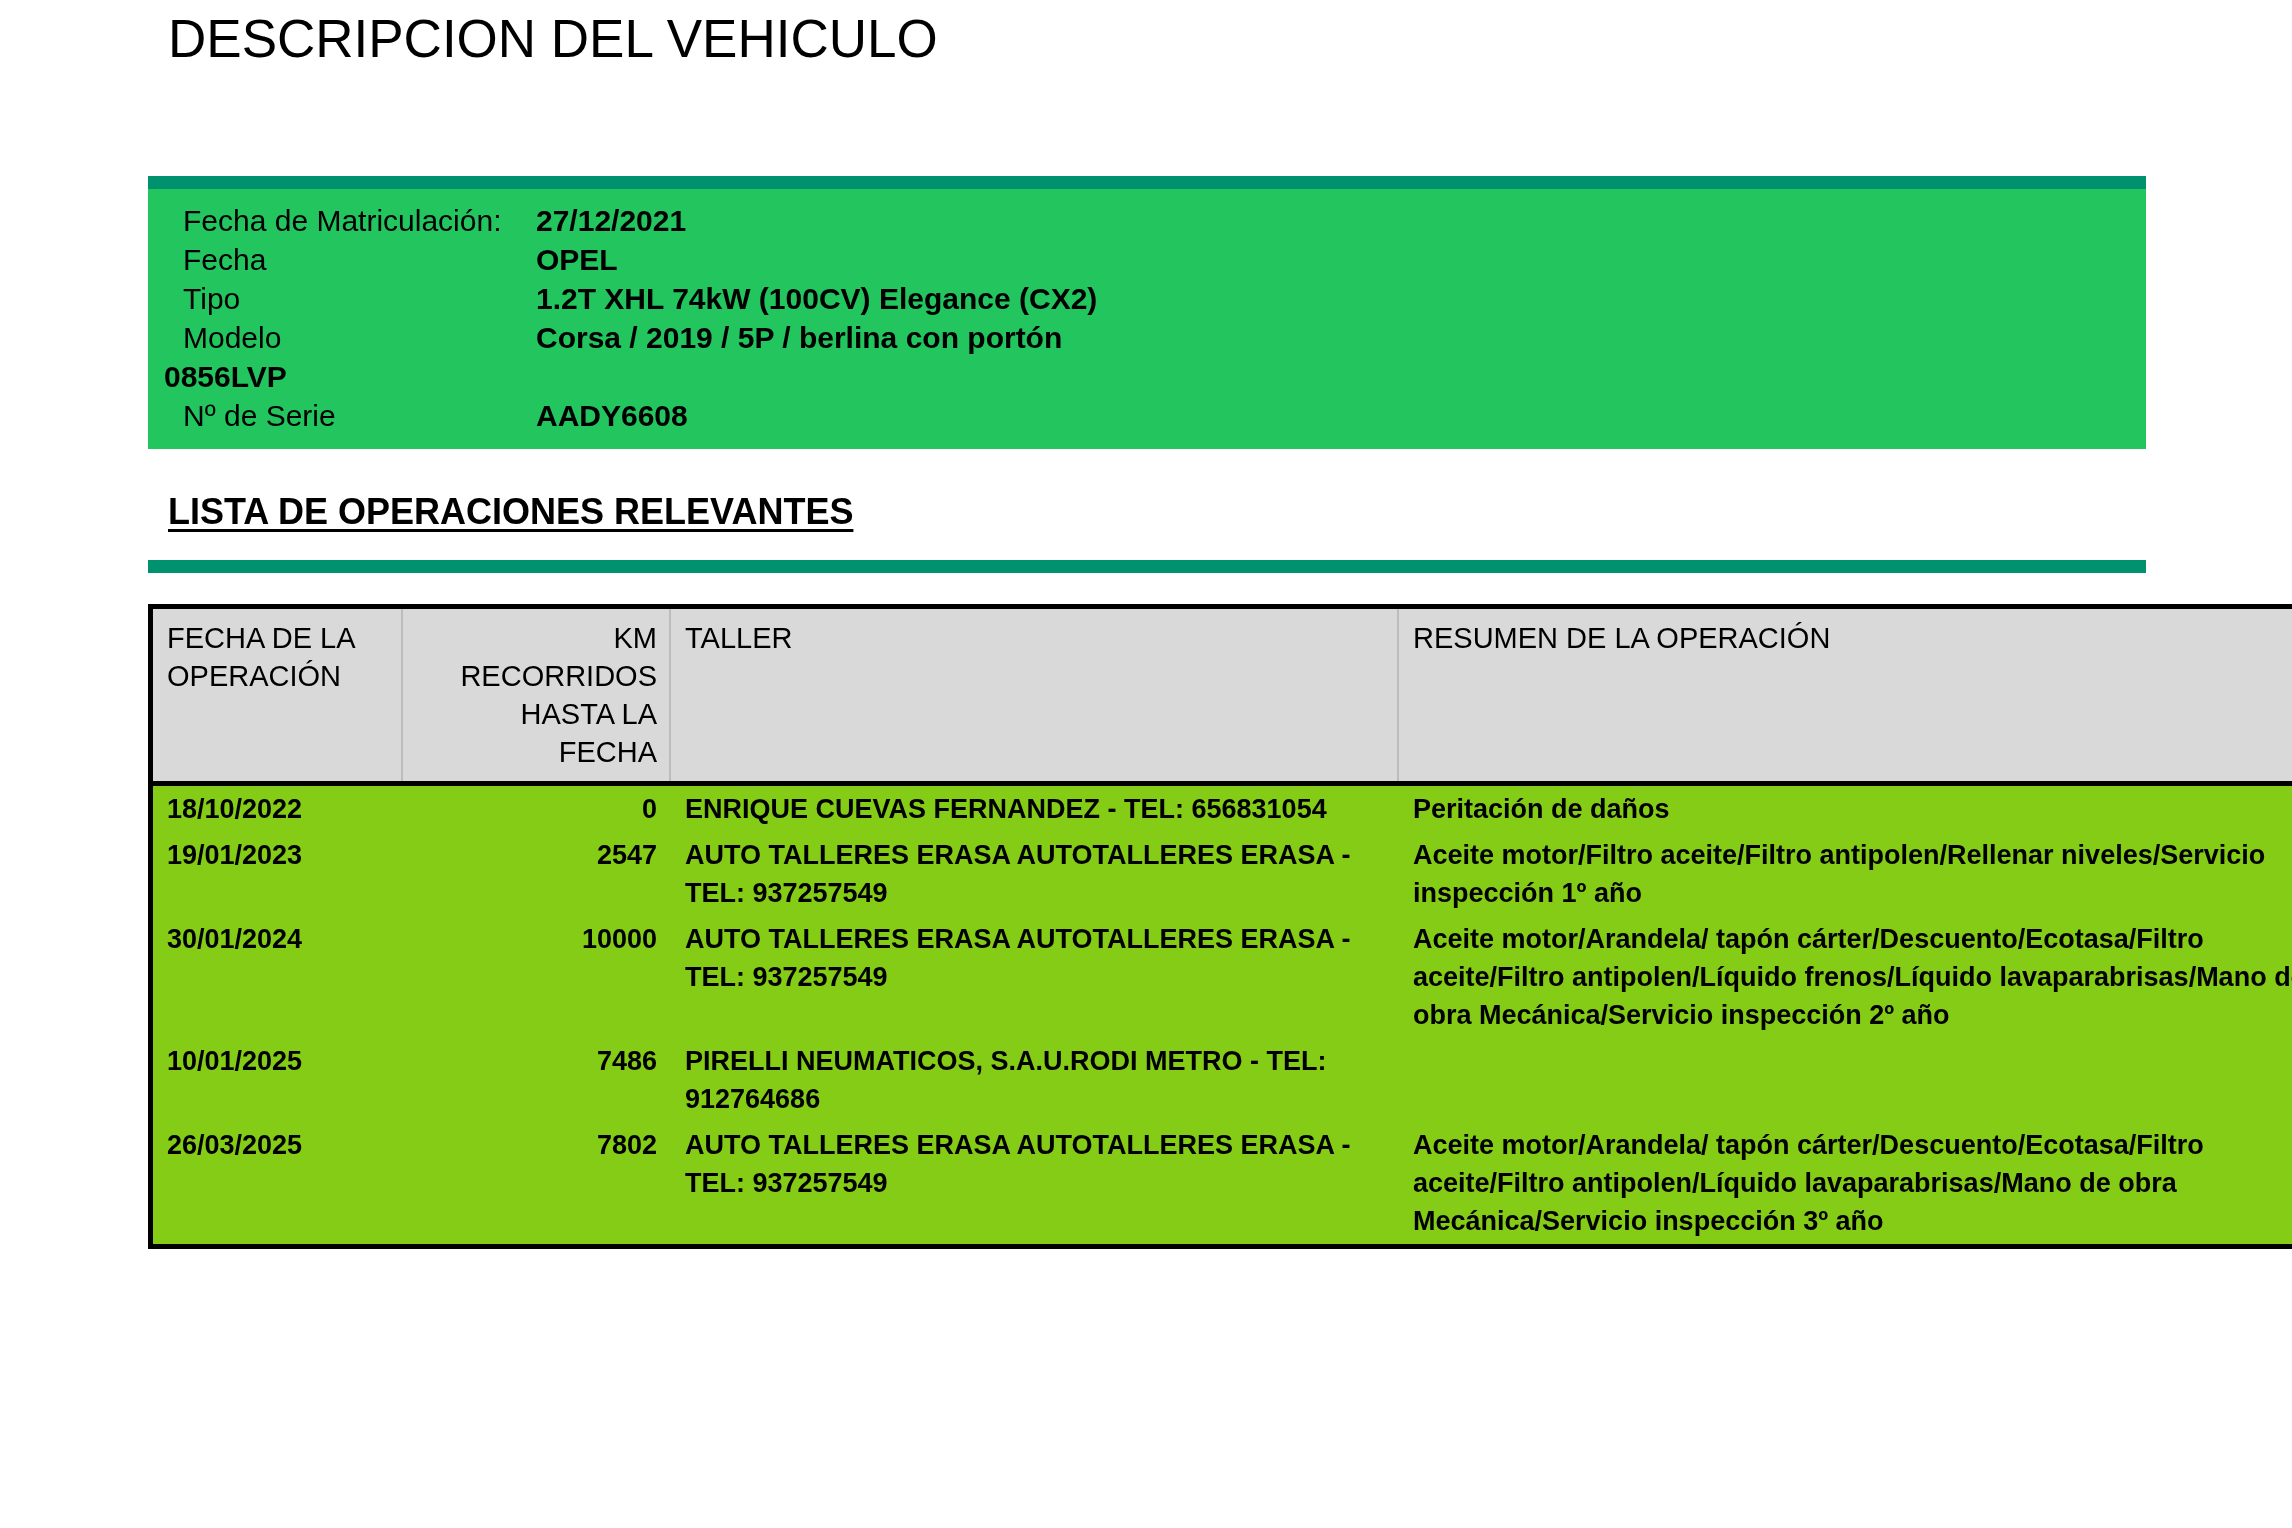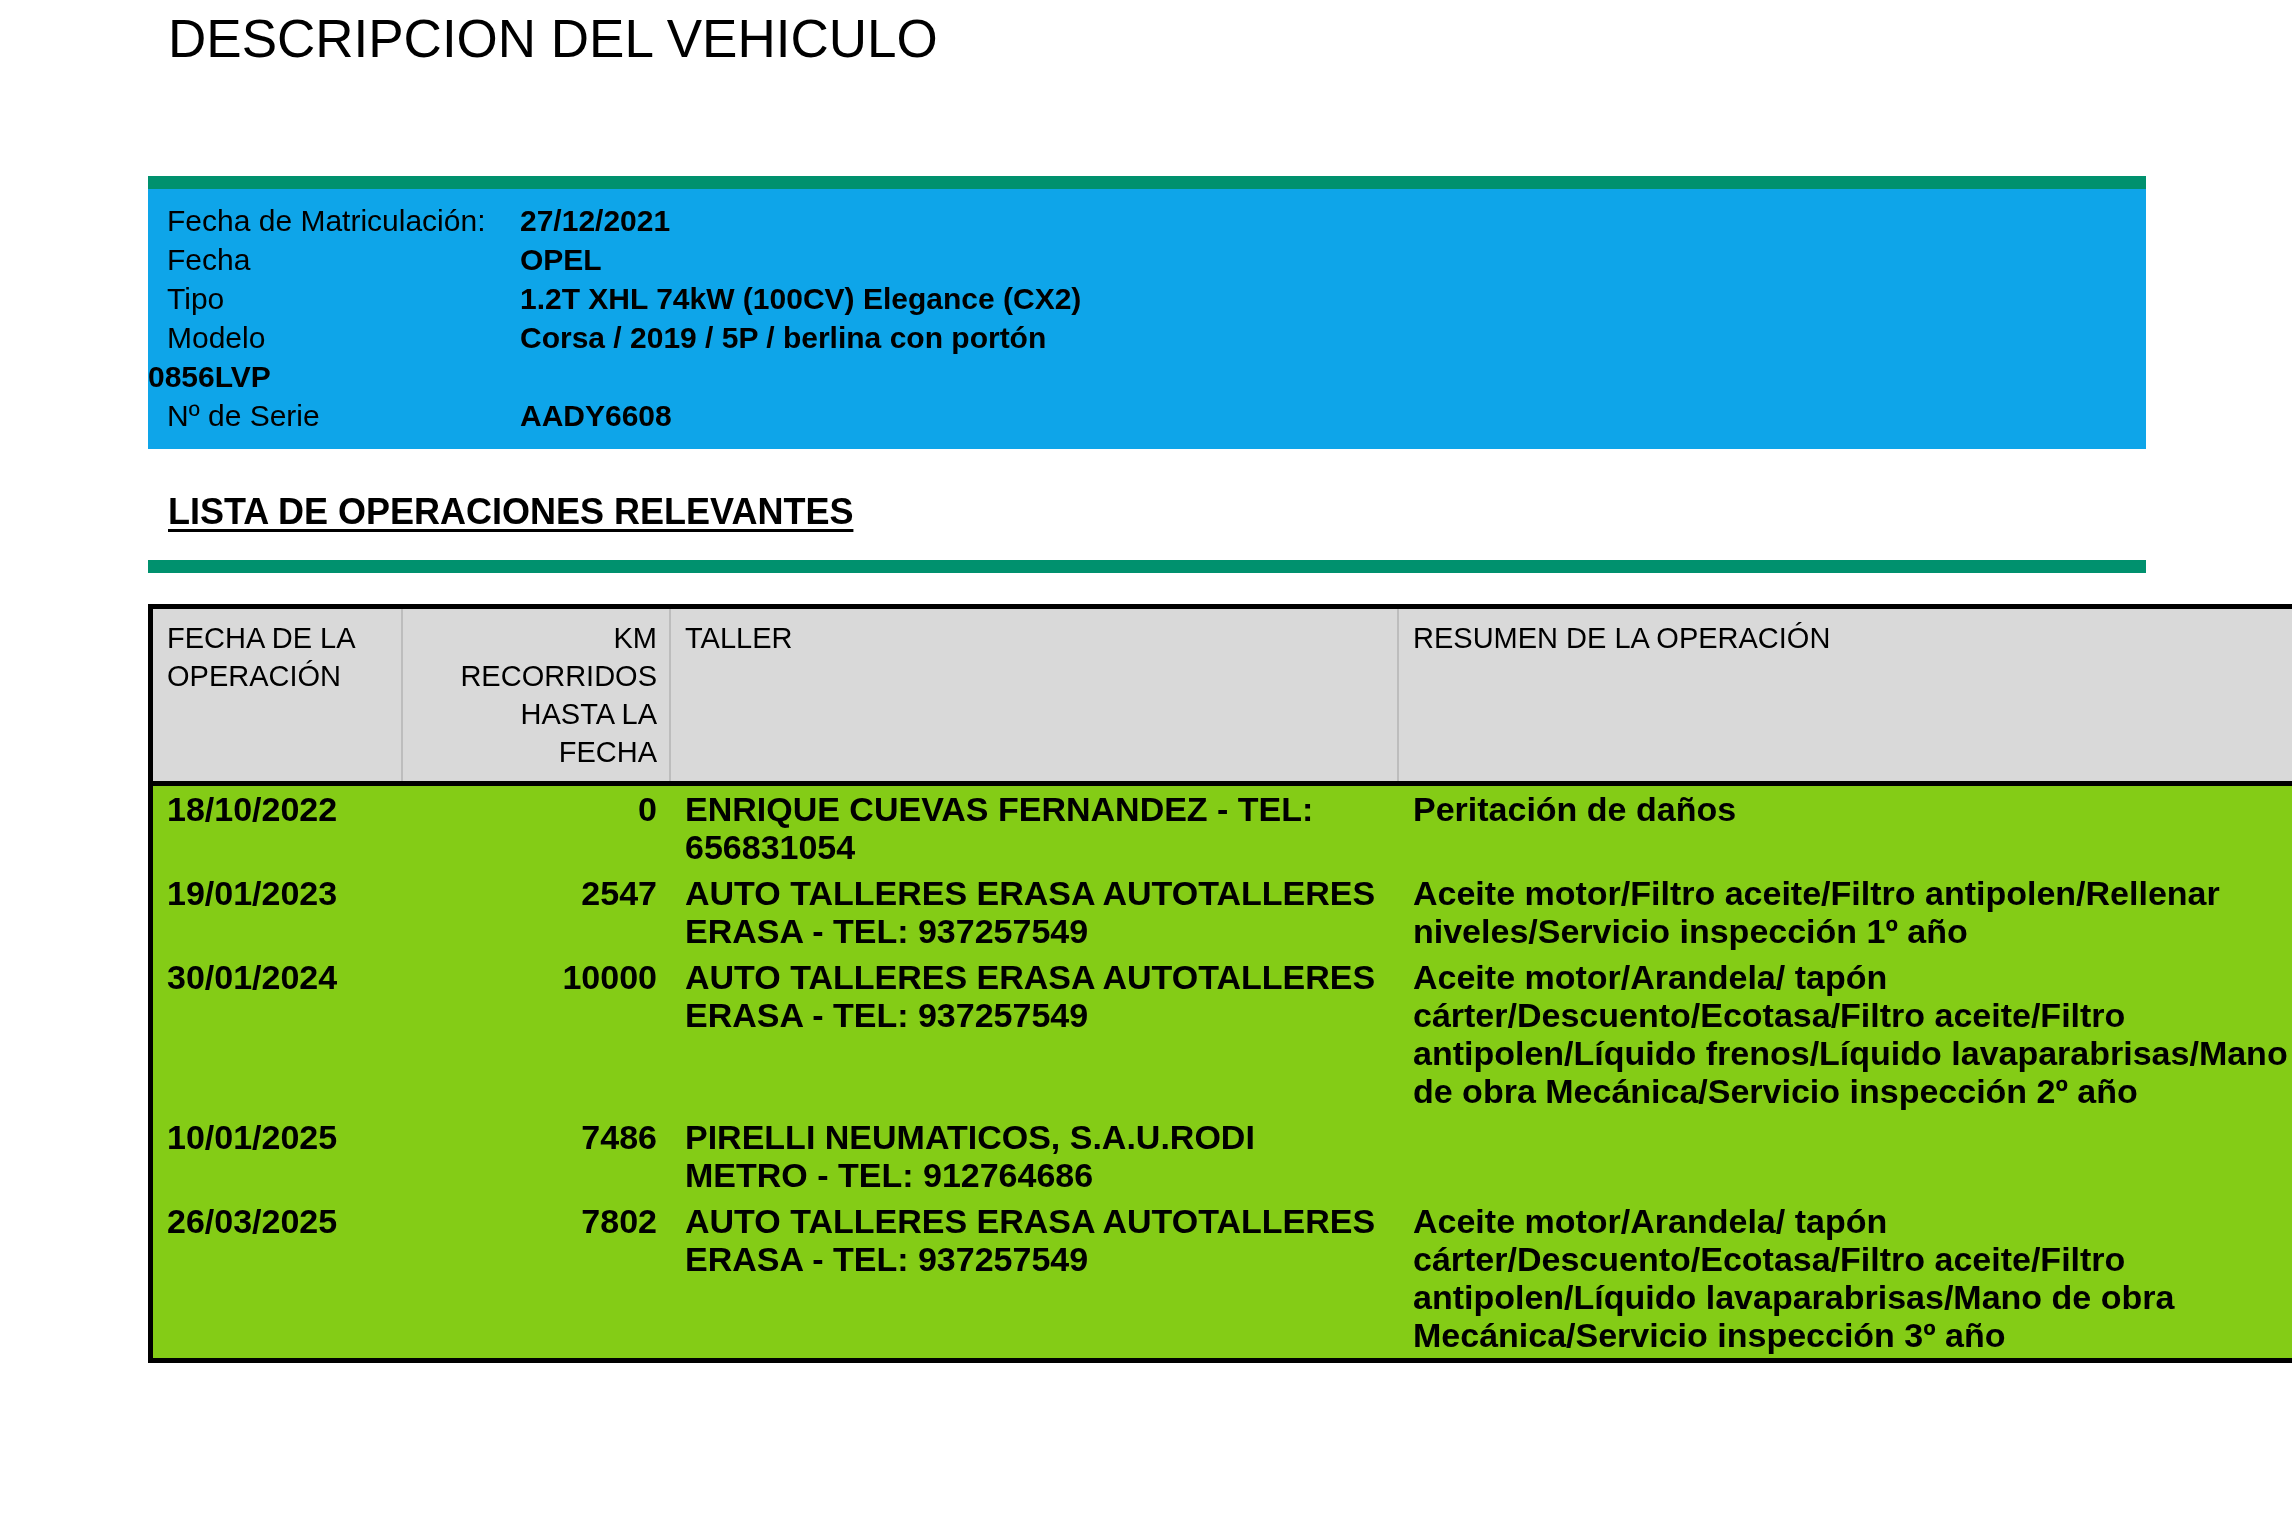--- a/index.html
+++ b/index.html
@@ -41,22 +41,22 @@
     left: 148px;
     top: 176px;
     width: 1998px;
   }
   .info-accent {
     height: 13px;
     background: #00916E;
     width: 100%;
   }
   .info-body {
-    background: #0ea5e9;
-    padding: 12px 0 14px 0;
+    background: #22c55e;
+    padding: 12px 0 14px 16px;
   }
   .info-row {
     display: flex;
     align-items: baseline;
     height: 39px;
   }
   .info-label {
     width: 372px;
     padding-left: 19px;
     box-sizing: border-box;
@@ -118,21 +118,21 @@
     box-sizing: border-box;
   }
   .ops-head .cell + .cell {
     border-left: 2px solid #bdbdbd;
   }
   .ops-body .ops-row {
     display: flex;
     align-items: flex-start;
   }
   .ops-body .cell {
-    font-size: 34px;
+    font-size: 27px;
     line-height: 38px;
     font-weight: bold;
     padding: 4px 12px 4px 14px;
     box-sizing: border-box;
   }
   .ops-body .cell + .cell {
     border-left: 2px solid transparent;
   }
 
   .col-fecha { width: 248px; flex: 0 0 248px; }

